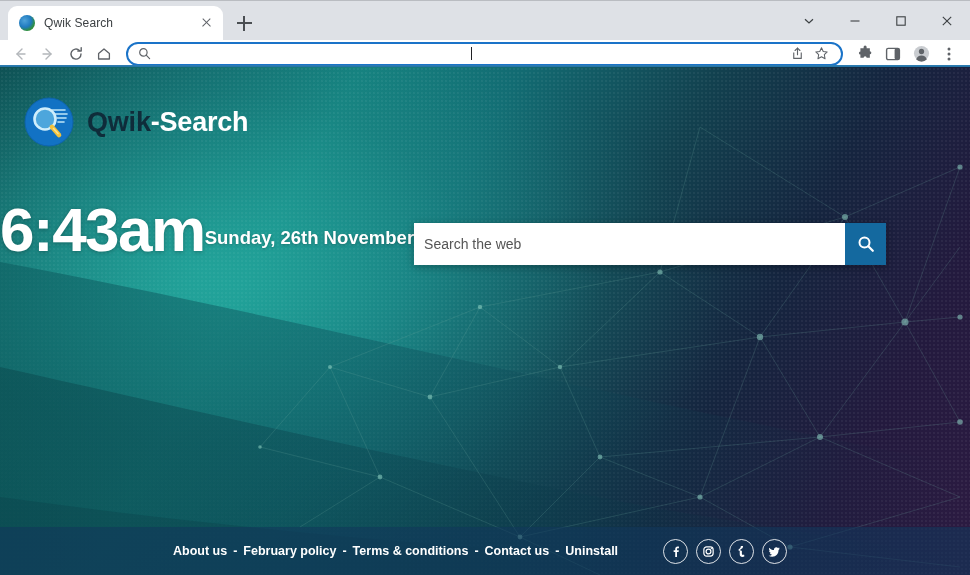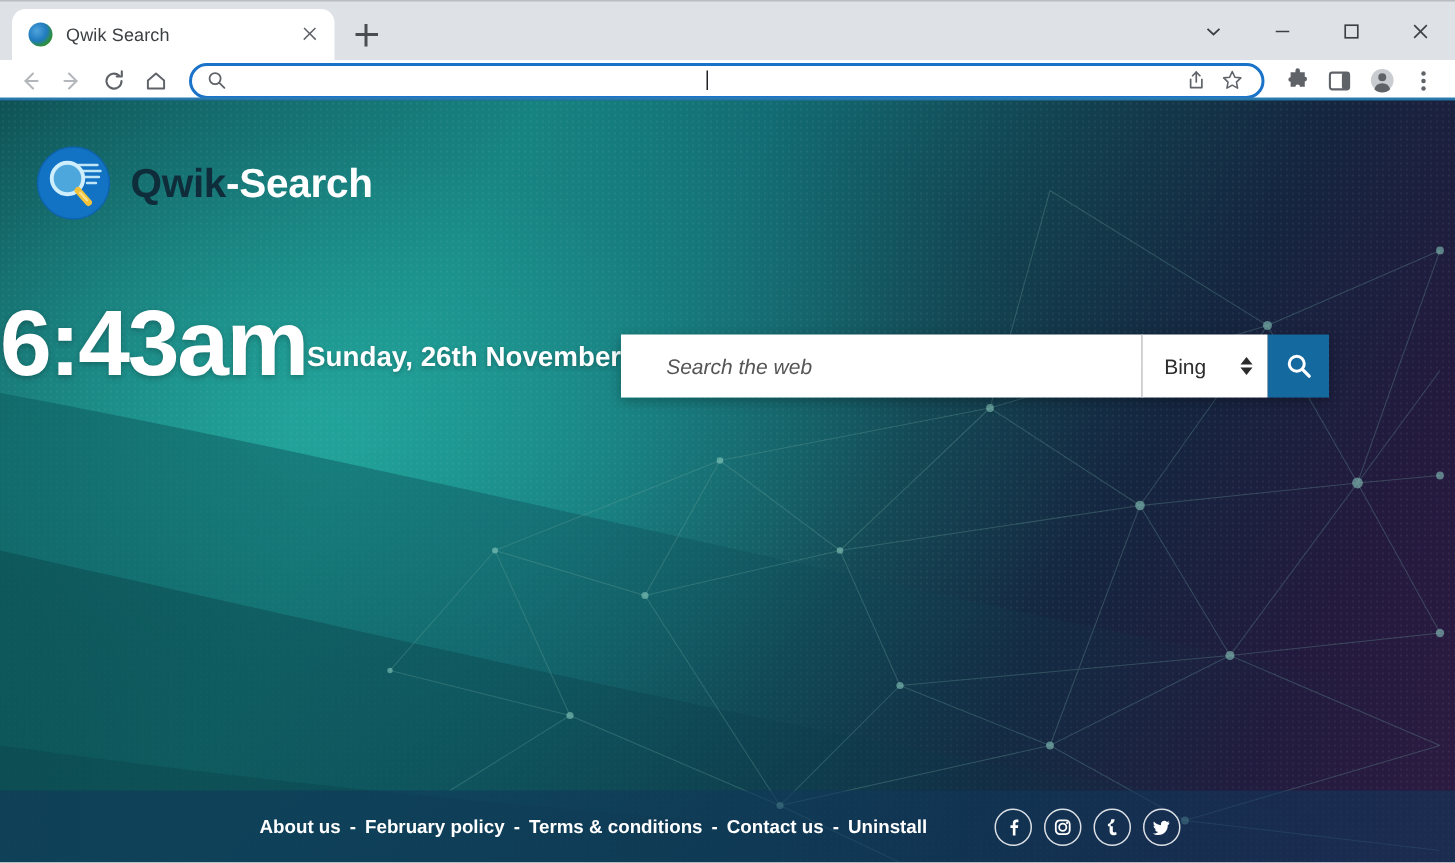--- a/index.html
+++ b/index.html
@@ -139,21 +139,21 @@
     text-shadow: 0 1px 3px rgba(0,0,0,0.25);
   }
   .searchbar {
     margin-top: 28px; display: flex; align-items: stretch;
     width: 472px; height: 42px;
     box-shadow: 0 2px 8px rgba(0,0,0,0.28);
   }
   .search-input {
     flex: 1; background: #ffffff; border: none; outline: none;
     font-family: "Liberation Sans", sans-serif;
-    font-size: 14px; color: #ec4899; padding: 0 30px; font-style: italic;
+    font-size: 14px; color: #ec4899; padding: 0 10px;
   }
   .search-input::placeholder { color: #555; }
   .engine-wrap {
     background: #ffffff; border-left: 1px solid #d6d6d6;
     display: flex; align-items: center; padding: 0 10px 0 14px;
     position: relative; cursor: pointer; min-width: 84px;
   }
   .engine-label { font-size: 14px; color: #2d2d2d; }
   .engine-arrows { margin-left: auto; padding-left: 14px; display: flex; flex-direction: column; gap: 2px; }
   .arrow-up, .arrow-down { width: 0; height: 0; border-left: 4px solid transparent; border-right: 4px solid transparent; }
@@ -371,27 +371,20 @@
         <span class="logo-qwik">Qwik</span><span class="logo-dash">-Search</span>
       </div>
     </div>
 
     <div class="center">
       <div class="clock">6:43am</div>
       <div class="datestr">Sunday, 26th November</div>
 
       <div class="searchbar">
         <input class="search-input" type="text" placeholder="Search the web" style="">
-        <div class="engine-wrap">
-          <span class="engine-label">Bing</span>
-          <span class="engine-arrows">
-            <span class="arrow-up"></span>
-            <span class="arrow-down"></span>
-          </span>
-        </div>
         <button class="search-btn">
           <svg width="18" height="18" viewBox="0 0 18 18">
             <circle cx="7.5" cy="7.5" r="5" fill="none" stroke="#ffffff" stroke-width="2"></circle>
             <line x1="11.3" y1="11.3" x2="15.8" y2="15.8" stroke="#ffffff" stroke-width="2.2" stroke-linecap="round"></line>
           </svg>
         </button>
       </div>
     </div>
 
     <div class="footer">

